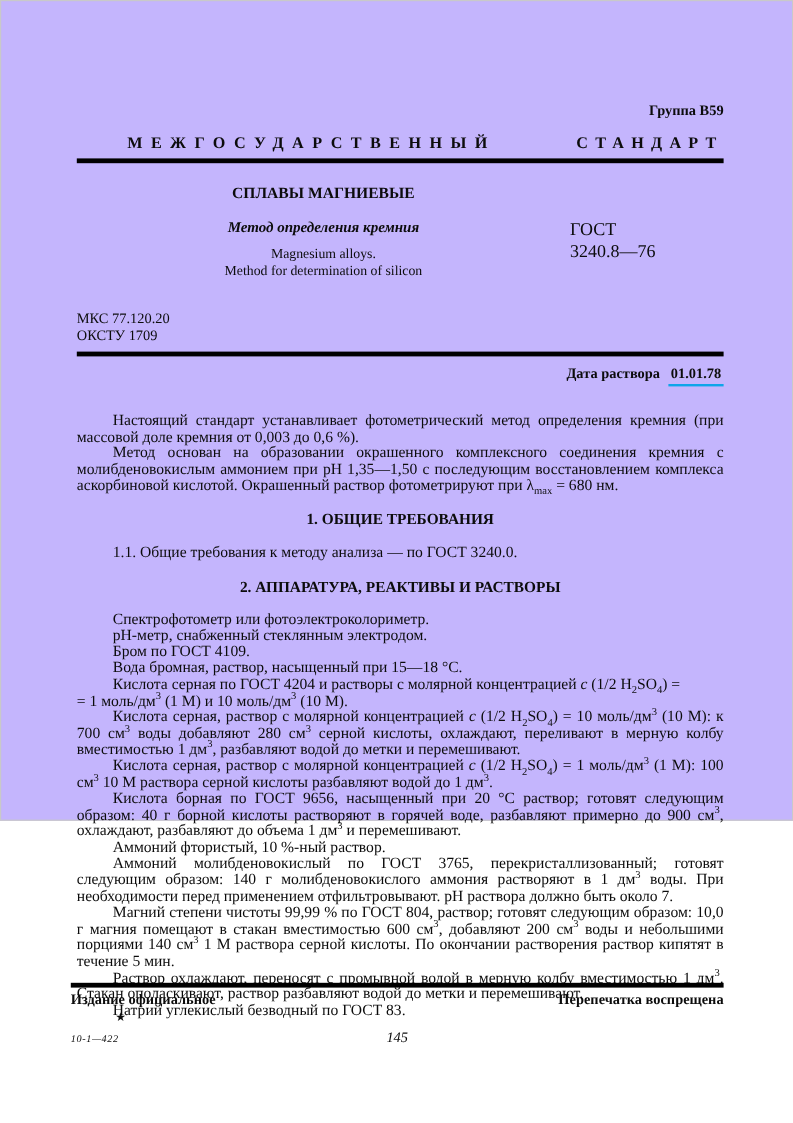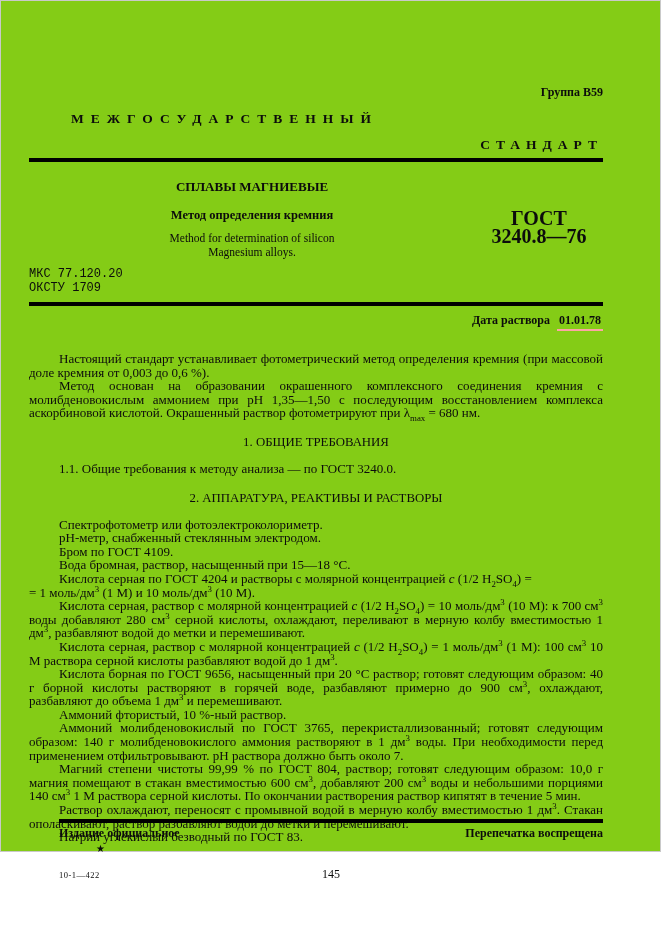--- a/index.html
+++ b/index.html
@@ -1,42 +1,42 @@
 <!DOCTYPE html>
 <html><head>
 <meta charset="utf-8">
 <style>
   html,body{margin:0;padding:0;background:#fff;}
   body{width:661px;height:936px;overflow:hidden;font-family:"Liberation Serif","DejaVu Serif",serif;color:#0c0c0c;}
-  .page{position:relative;width:661px;height:852px;box-sizing:border-box;border:1px solid #c9c9c9;background:#84cc16;padding:84px 57px 0 28px;}
+  .page{position:relative;width:661px;height:684px;box-sizing:border-box;border:1px solid #c9c9c9;background:#c4b5fd;padding:84px 57px 0 63px;}
   .group-label{text-align:right;font-weight:bold;font-size:12px;}
   .std-header{display:flex;justify-content:space-between;font-weight:bold;font-size:13.5px;margin-top:11px;white-space:nowrap;}
   .std-header .w1{letter-spacing:7px;margin-left:42px;}
-  .std-header .w2{letter-spacing:6px;margin-top:26px;}
+  .std-header .w2{letter-spacing:6px;}
   .rule{height:4px;background:#000;}
   .rule1{margin-top:5px;}
   .title-block{display:grid;grid-template-columns:1fr 128px;margin-top:17px;}
   .title-left{text-align:center;}
   .title-ru{font-weight:bold;font-size:13px;}
-  .subtitle-ru{font-weight:bold;font-size:12.5px;margin-top:13px;}
+  .subtitle-ru{font-weight:bold;font-size:12.5px;margin-top:13px;font-style:italic;}
   .title-en{font-size:11.5px;margin-top:9px;line-height:13.5px;}
-  .gost-block{text-align:center;font-weight:bold;font-size:20px;line-height:17.5px;padding-top:31px;}
-  .codes{font-size:12px;line-height:13.5px;margin-top:9px;font-family:Liberation Mono, monospace;}
+  .gost-block{text-align:left;font-weight:normal;font-size:15px;line-height:17.5px;padding-top:31px;}
+  .codes{font-size:12px;line-height:13.5px;margin-top:26px;}
   .rule2{margin-top:7px;}
   .date-line{text-align:right;font-weight:bold;font-size:12px;margin-top:7px;}
-  .date-value{border-bottom:2px solid #fca5a5;padding:0 2px 1px 2px;margin-left:7px;display:inline-block;}
+  .date-value{border-bottom:2px solid #0ea5e9;padding:0 2px 1px 2px;margin-left:7px;display:inline-block;}
   .body-text{margin-top:21px;}
   p.par{margin:0;font-size:13px;line-height:13.6px;text-align:justify;text-indent:30px;}
-  h3.sec{margin:15px 0 12px 0;text-align:center;font-size:12.8px;font-weight:normal;}
+  h3.sec{margin:15px 0 12px 0;text-align:center;font-size:12.8px;font-weight:bold;}
   sup{font-size:0.68em;line-height:0;vertical-align:super;}
   sub{font-size:0.68em;line-height:0;vertical-align:sub;}
   .footer{position:absolute;left:58px;right:57px;top:818px;}
   .footer-row{display:flex;justify-content:space-between;font-weight:bold;font-size:12px;margin-top:3px;}
   .footer-star{margin-left:37px;font-size:10px;line-height:10px;margin-top:3px;}
-  .footer-bottom{position:relative;margin-top:13px;height:14px;}
+  .footer-bottom{position:relative;margin-top:3px;height:14px;font-style:italic;}
   .print-code{position:absolute;left:0;top:3px;font-size:8.5px;letter-spacing:0.5px;}
   .page-number{position:absolute;left:0;right:0;text-align:center;font-size:12px;}
 </style>
 </head>
 <body>
 
 <div class="page">
 
   <div class="group-label">Группа В59</div>
 
@@ -44,22 +44,22 @@
     <span class="w1">МЕЖГОСУДАРСТВЕННЫЙ</span>
     <span class="w2">СТАНДАРТ</span>
   </div>
   <div class="rule rule1"></div>
 
   <div class="title-block">
     <div class="title-left">
       <div class="title-ru">СПЛАВЫ МАГНИЕВЫЕ</div>
       <div class="subtitle-ru">Метод определения кремния</div>
       <div class="title-en">
+        <div>Magnesium alloys.</div>
         <div>Method for determination of silicon</div>
-        <div>Magnesium alloys.</div>
       </div>
     </div>
     <div class="gost-block">
       <div>ГОСТ</div>
       <div>3240.8—76</div>
     </div>
   </div>
 
   <div class="codes">
     <div>МКС 77.120.20</div>

